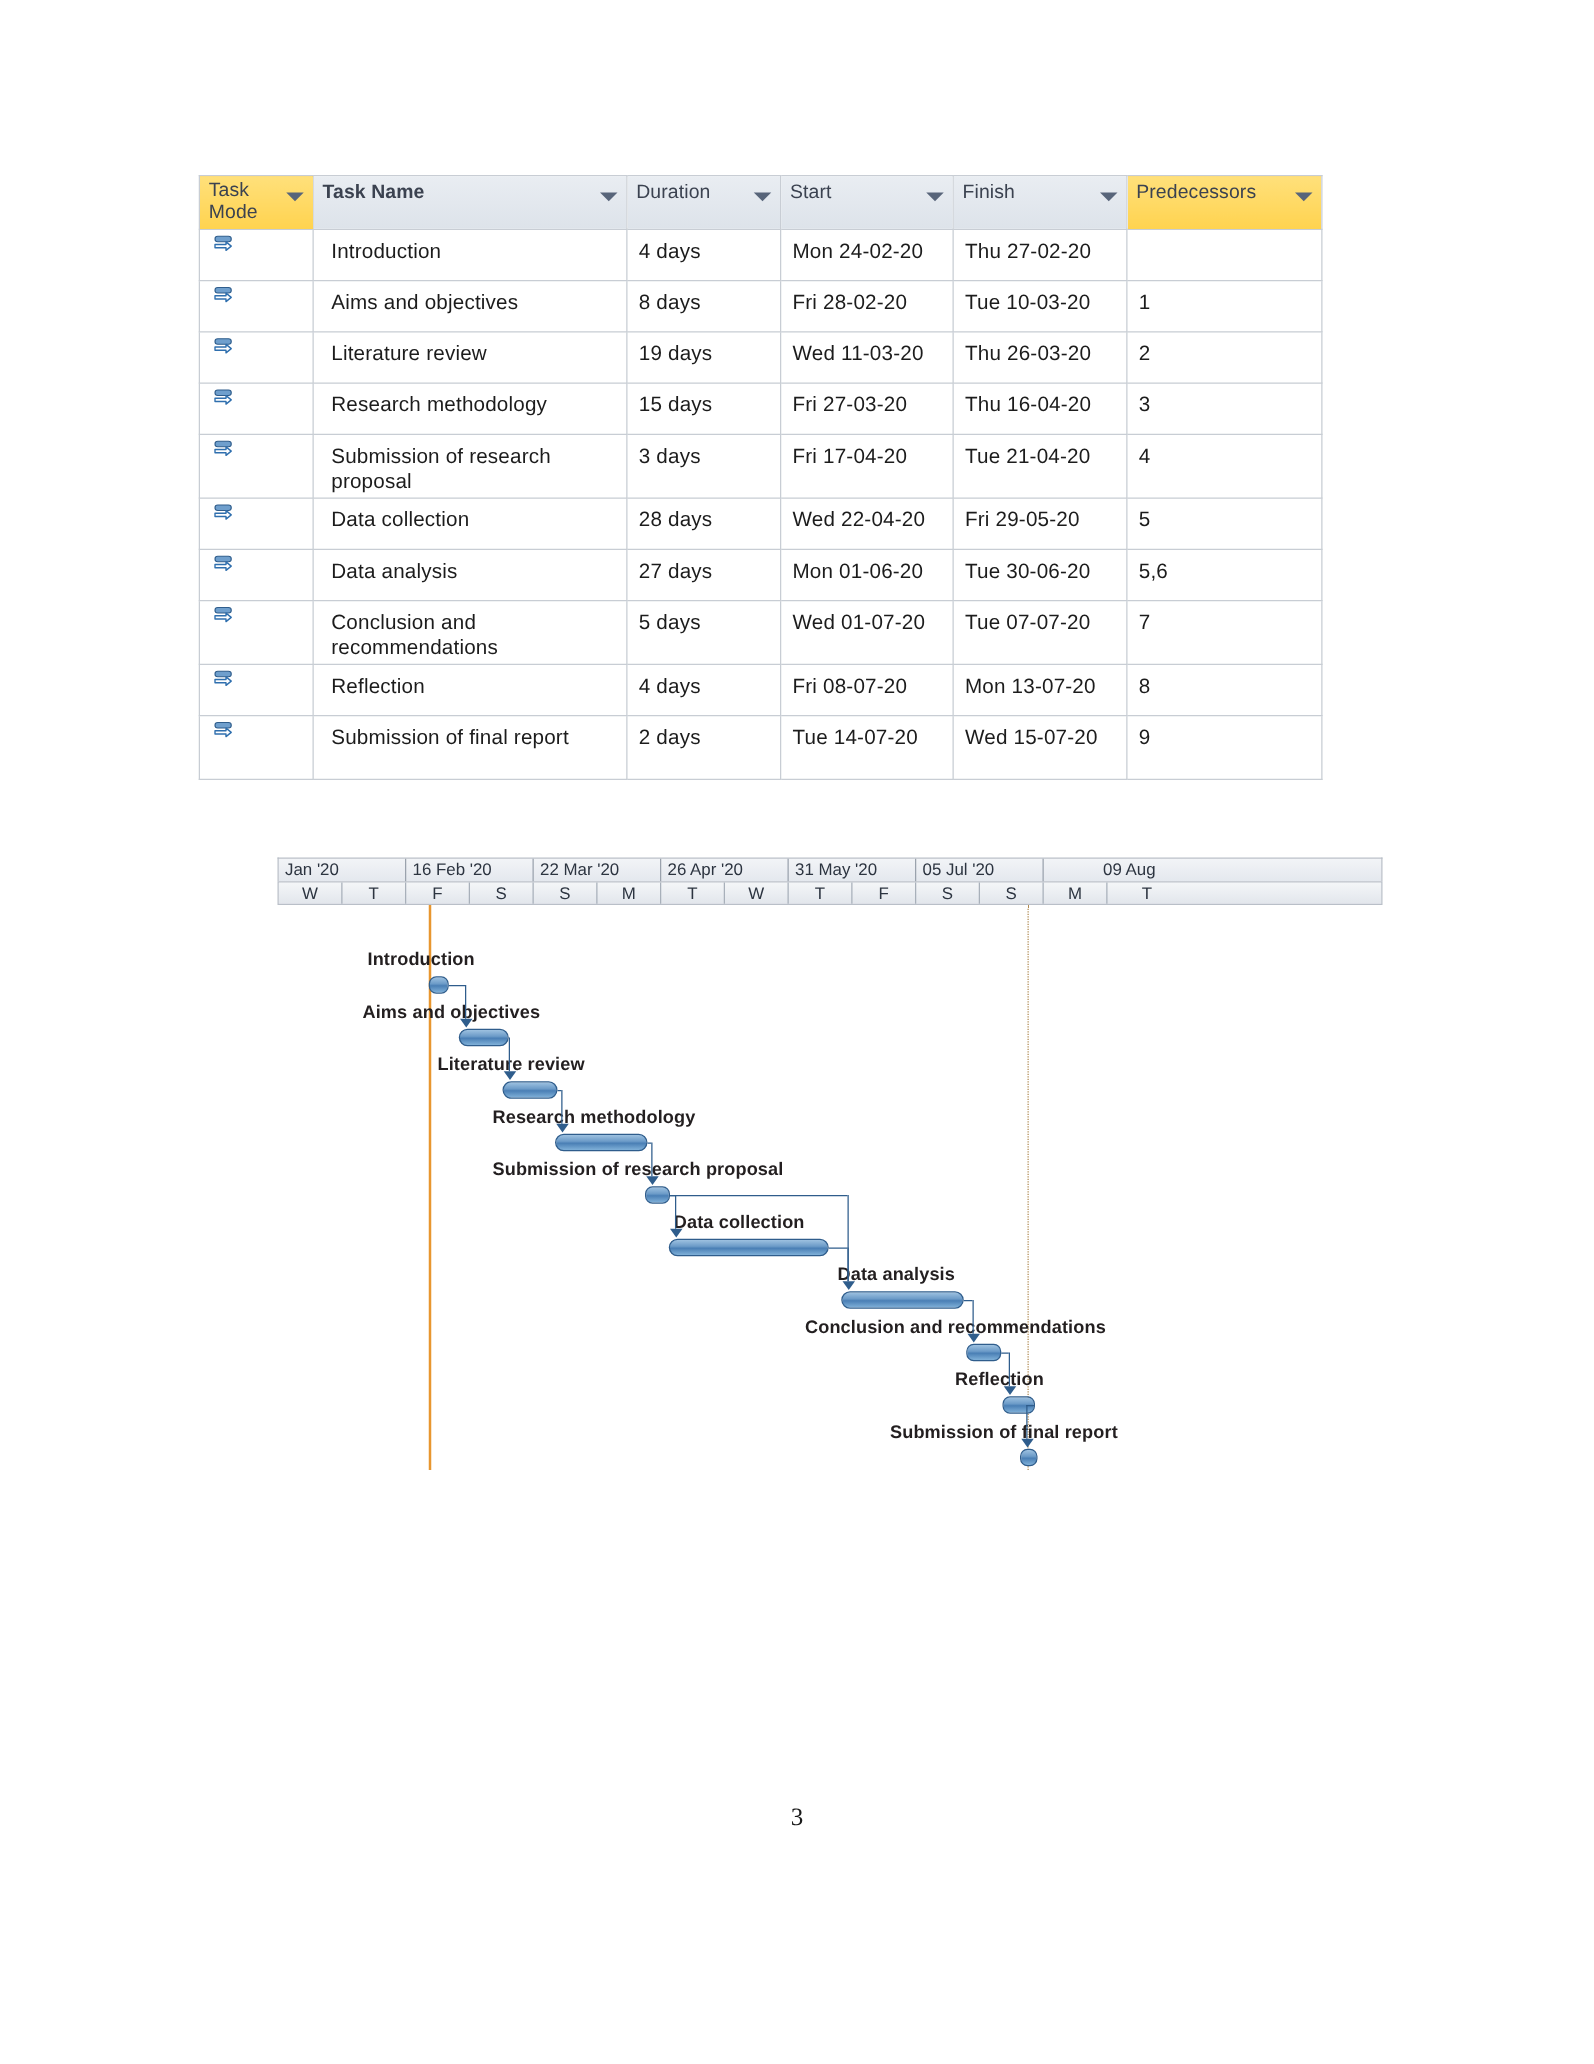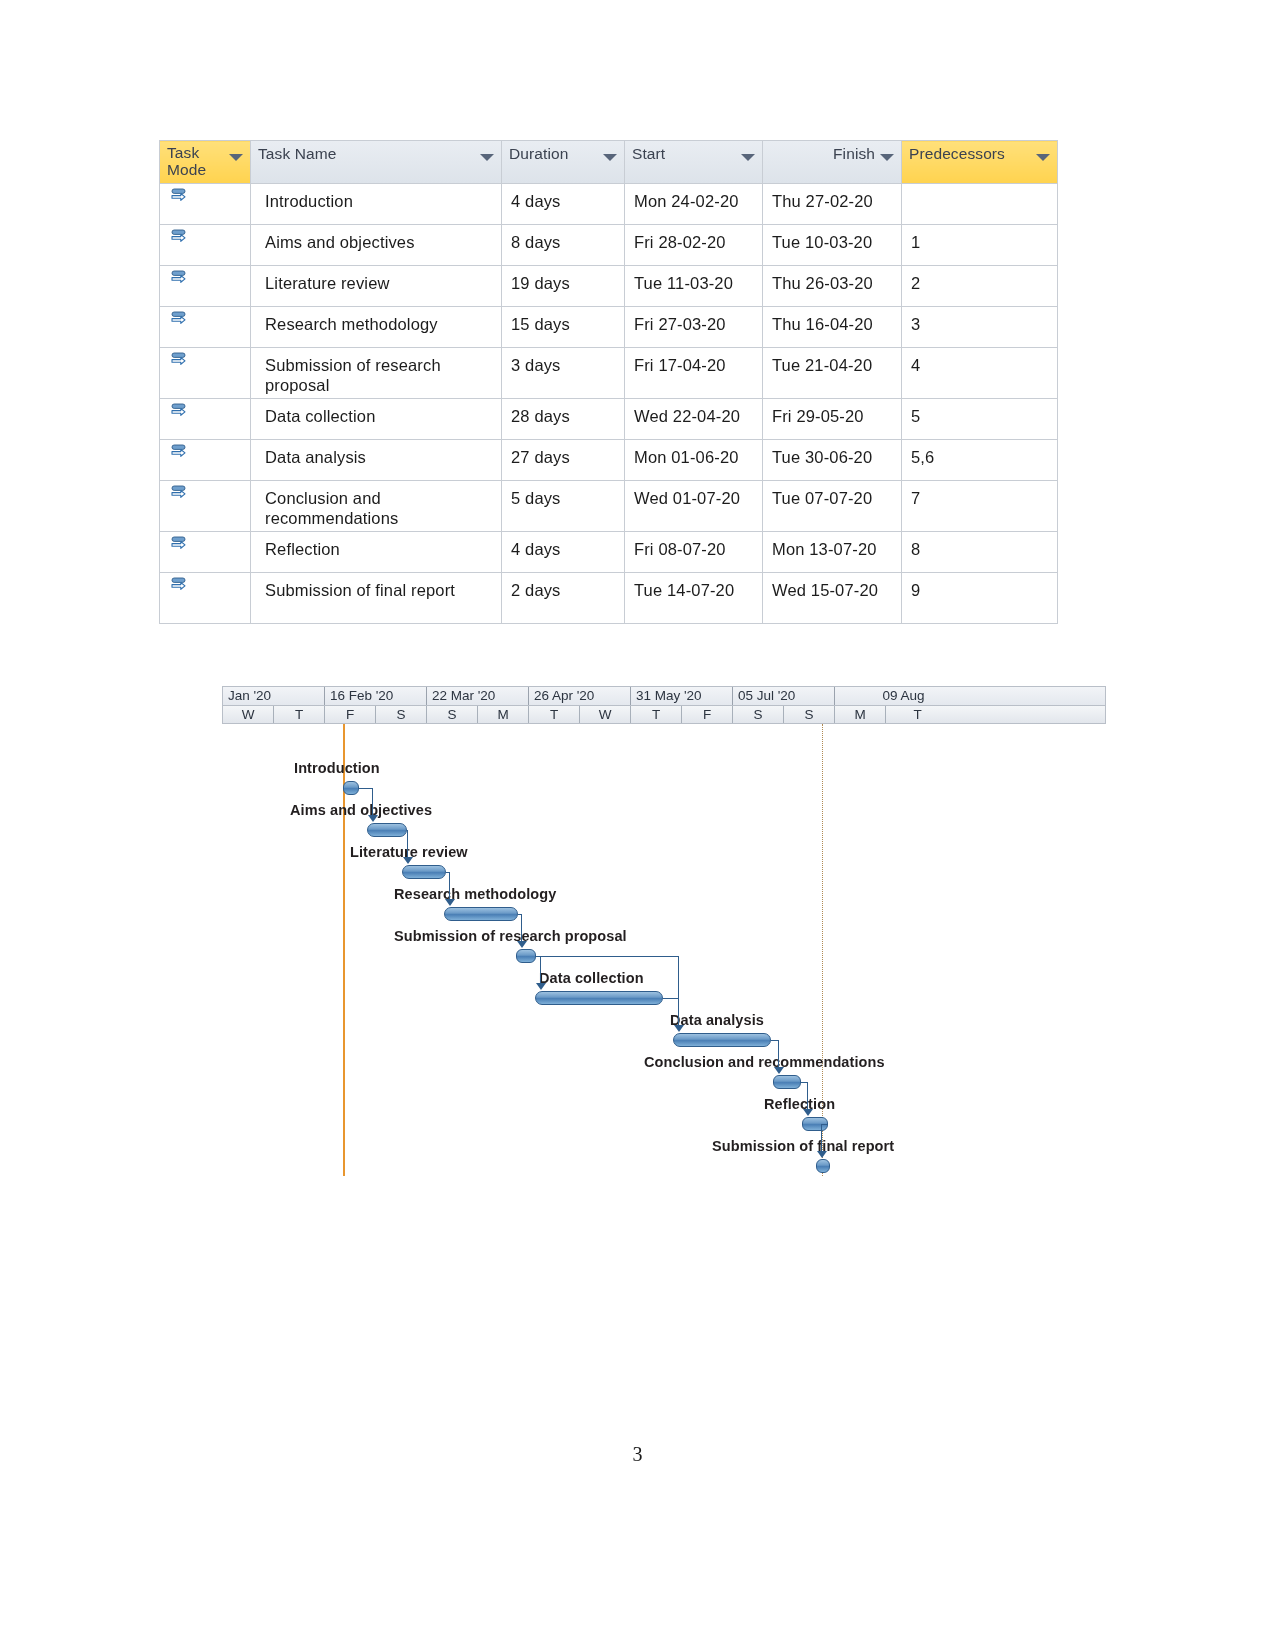--- a/index.html
+++ b/index.html
@@ -58,24 +58,24 @@
     position: absolute;
     right: 7px;
     top: 13px;
     width: 0; height: 0;
     border-left: 7px solid transparent;
     border-right: 7px solid transparent;
     border-top: 7px solid #58657a;
   }
   
   .c-mode   { width: 90px; margin-top: 24px; }
-  .c-name   { width: 250px; }
+  .c-name   { width: 250px; font-weight: bold; }
   .c-dur    { width: 122px; }
   .c-start  { width: 137px; }
-  .c-finish { width: 138px; text-align: right; }
+  .c-finish { width: 138px; }
   .c-pred   { width: 155px; }
 
   tbody td {
     font-size: 16.5px;
     color: #1c1c1c;
     height: 40px;
   }
   tbody tr.tall td { height: 50px; }
   .cell-pad {
     padding: 7px 8px 0 9px;
@@ -284,21 +284,21 @@
                 <path d="M3 15.6 h8.8 v-2.1 l4.2 3.4 -4.2 3.4 v-2.1 H3 z" fill="#ffffff" stroke="#2f6fae" stroke-width="1.1" stroke-linejoin="round"></path>
               </svg></span>
           </td>
           <td class="name">
             <div class="cell-pad">Literature review</div>
           </td>
           <td class="dur">
             <div class="cell-pad">19 days</div>
           </td>
           <td class="start">
-            <div class="cell-pad">Tue 11-03-20</div>
+            <div class="cell-pad">Wed 11-03-20</div>
           </td>
           <td class="finish">
             <div class="cell-pad">Thu 26-03-20</div>
           </td>
           <td class="pred">
             <div class="cell-pad">2</div>
           </td>
         </tr>
         <tr>
           <td class="mode">

